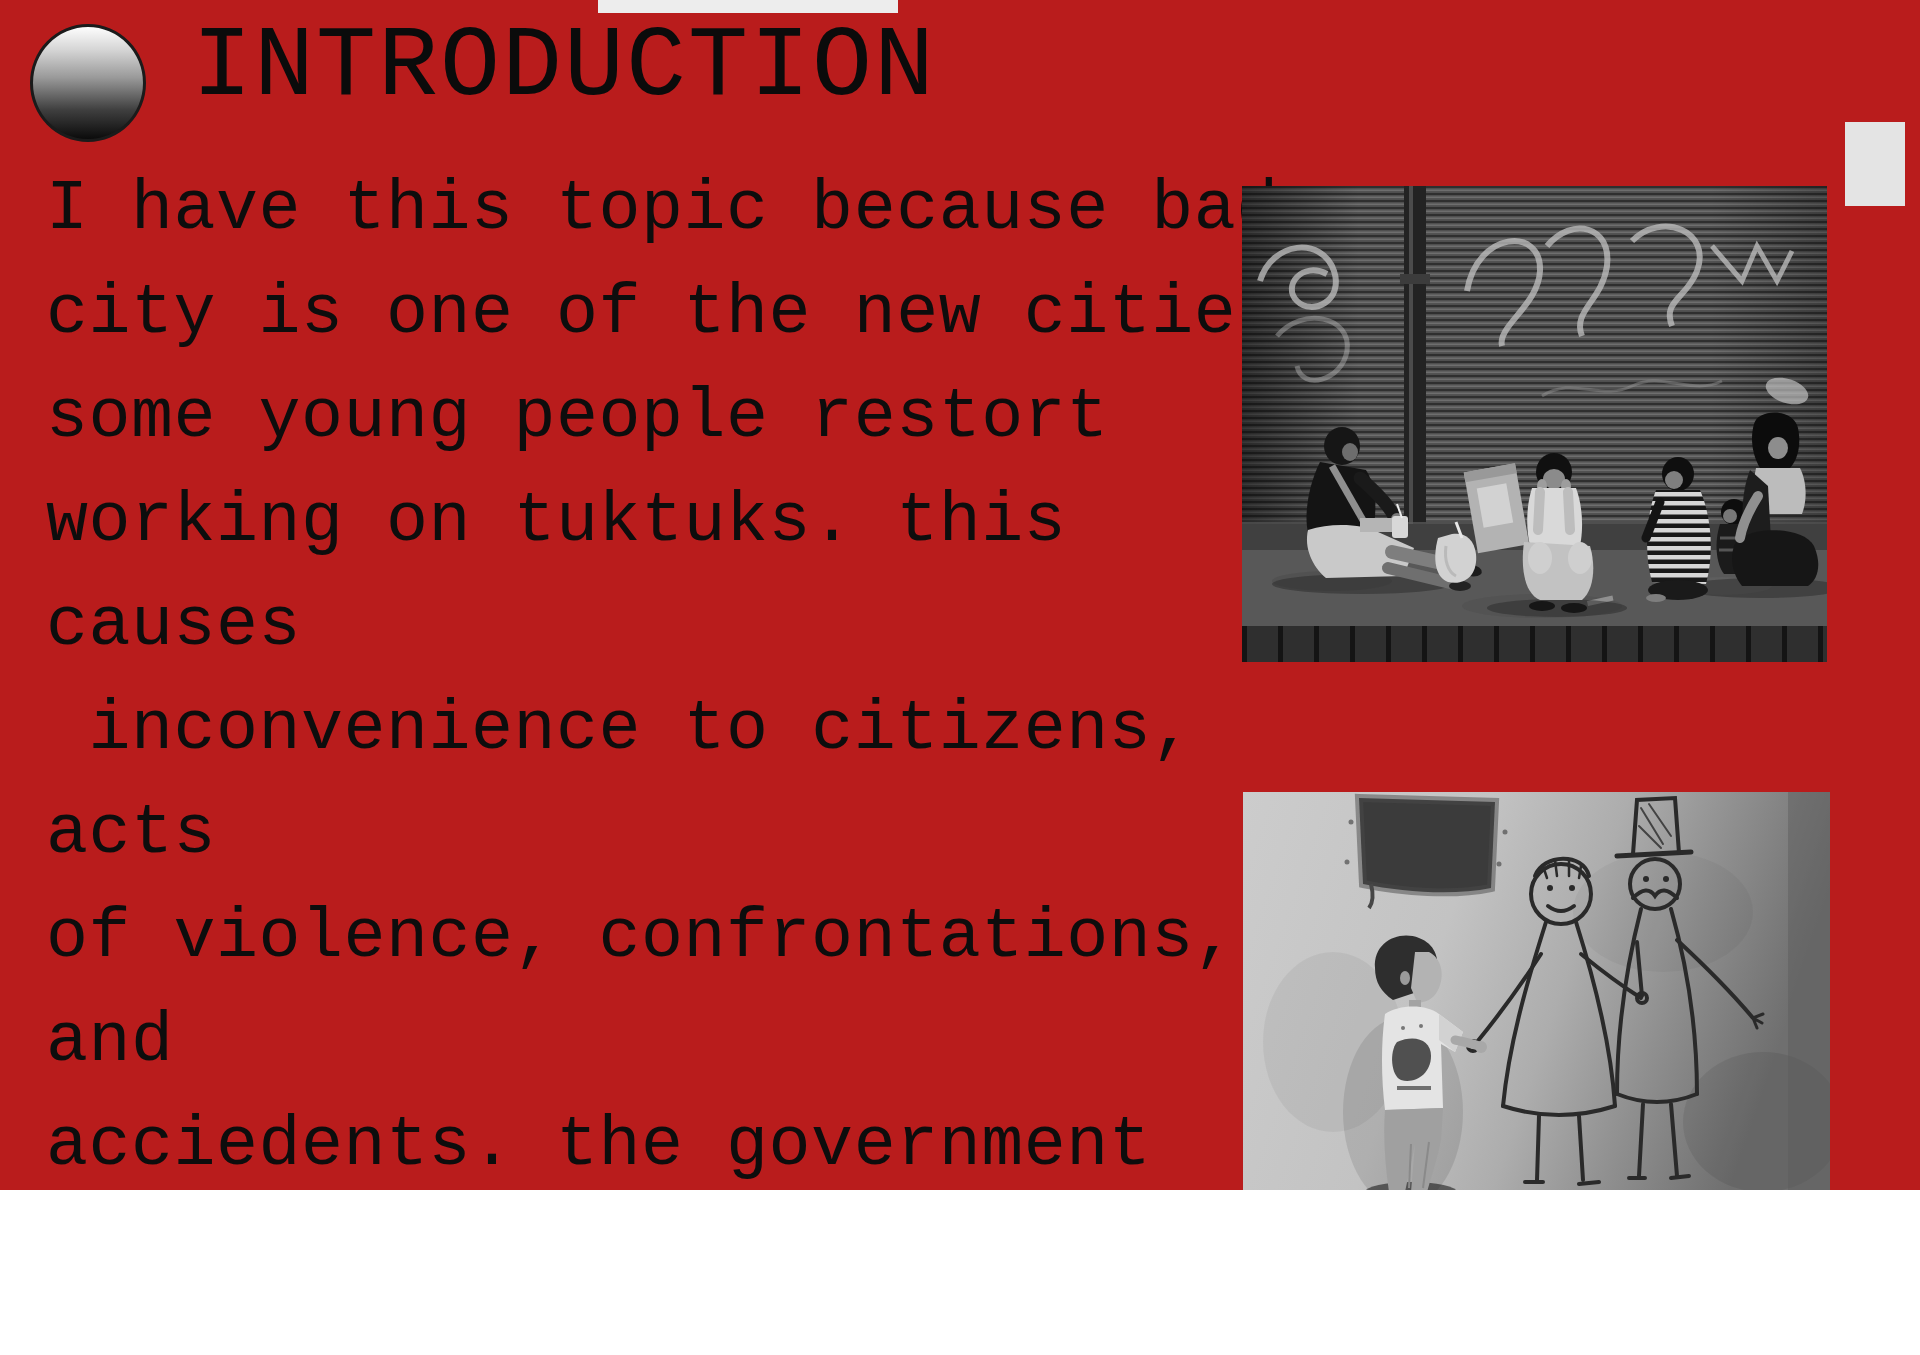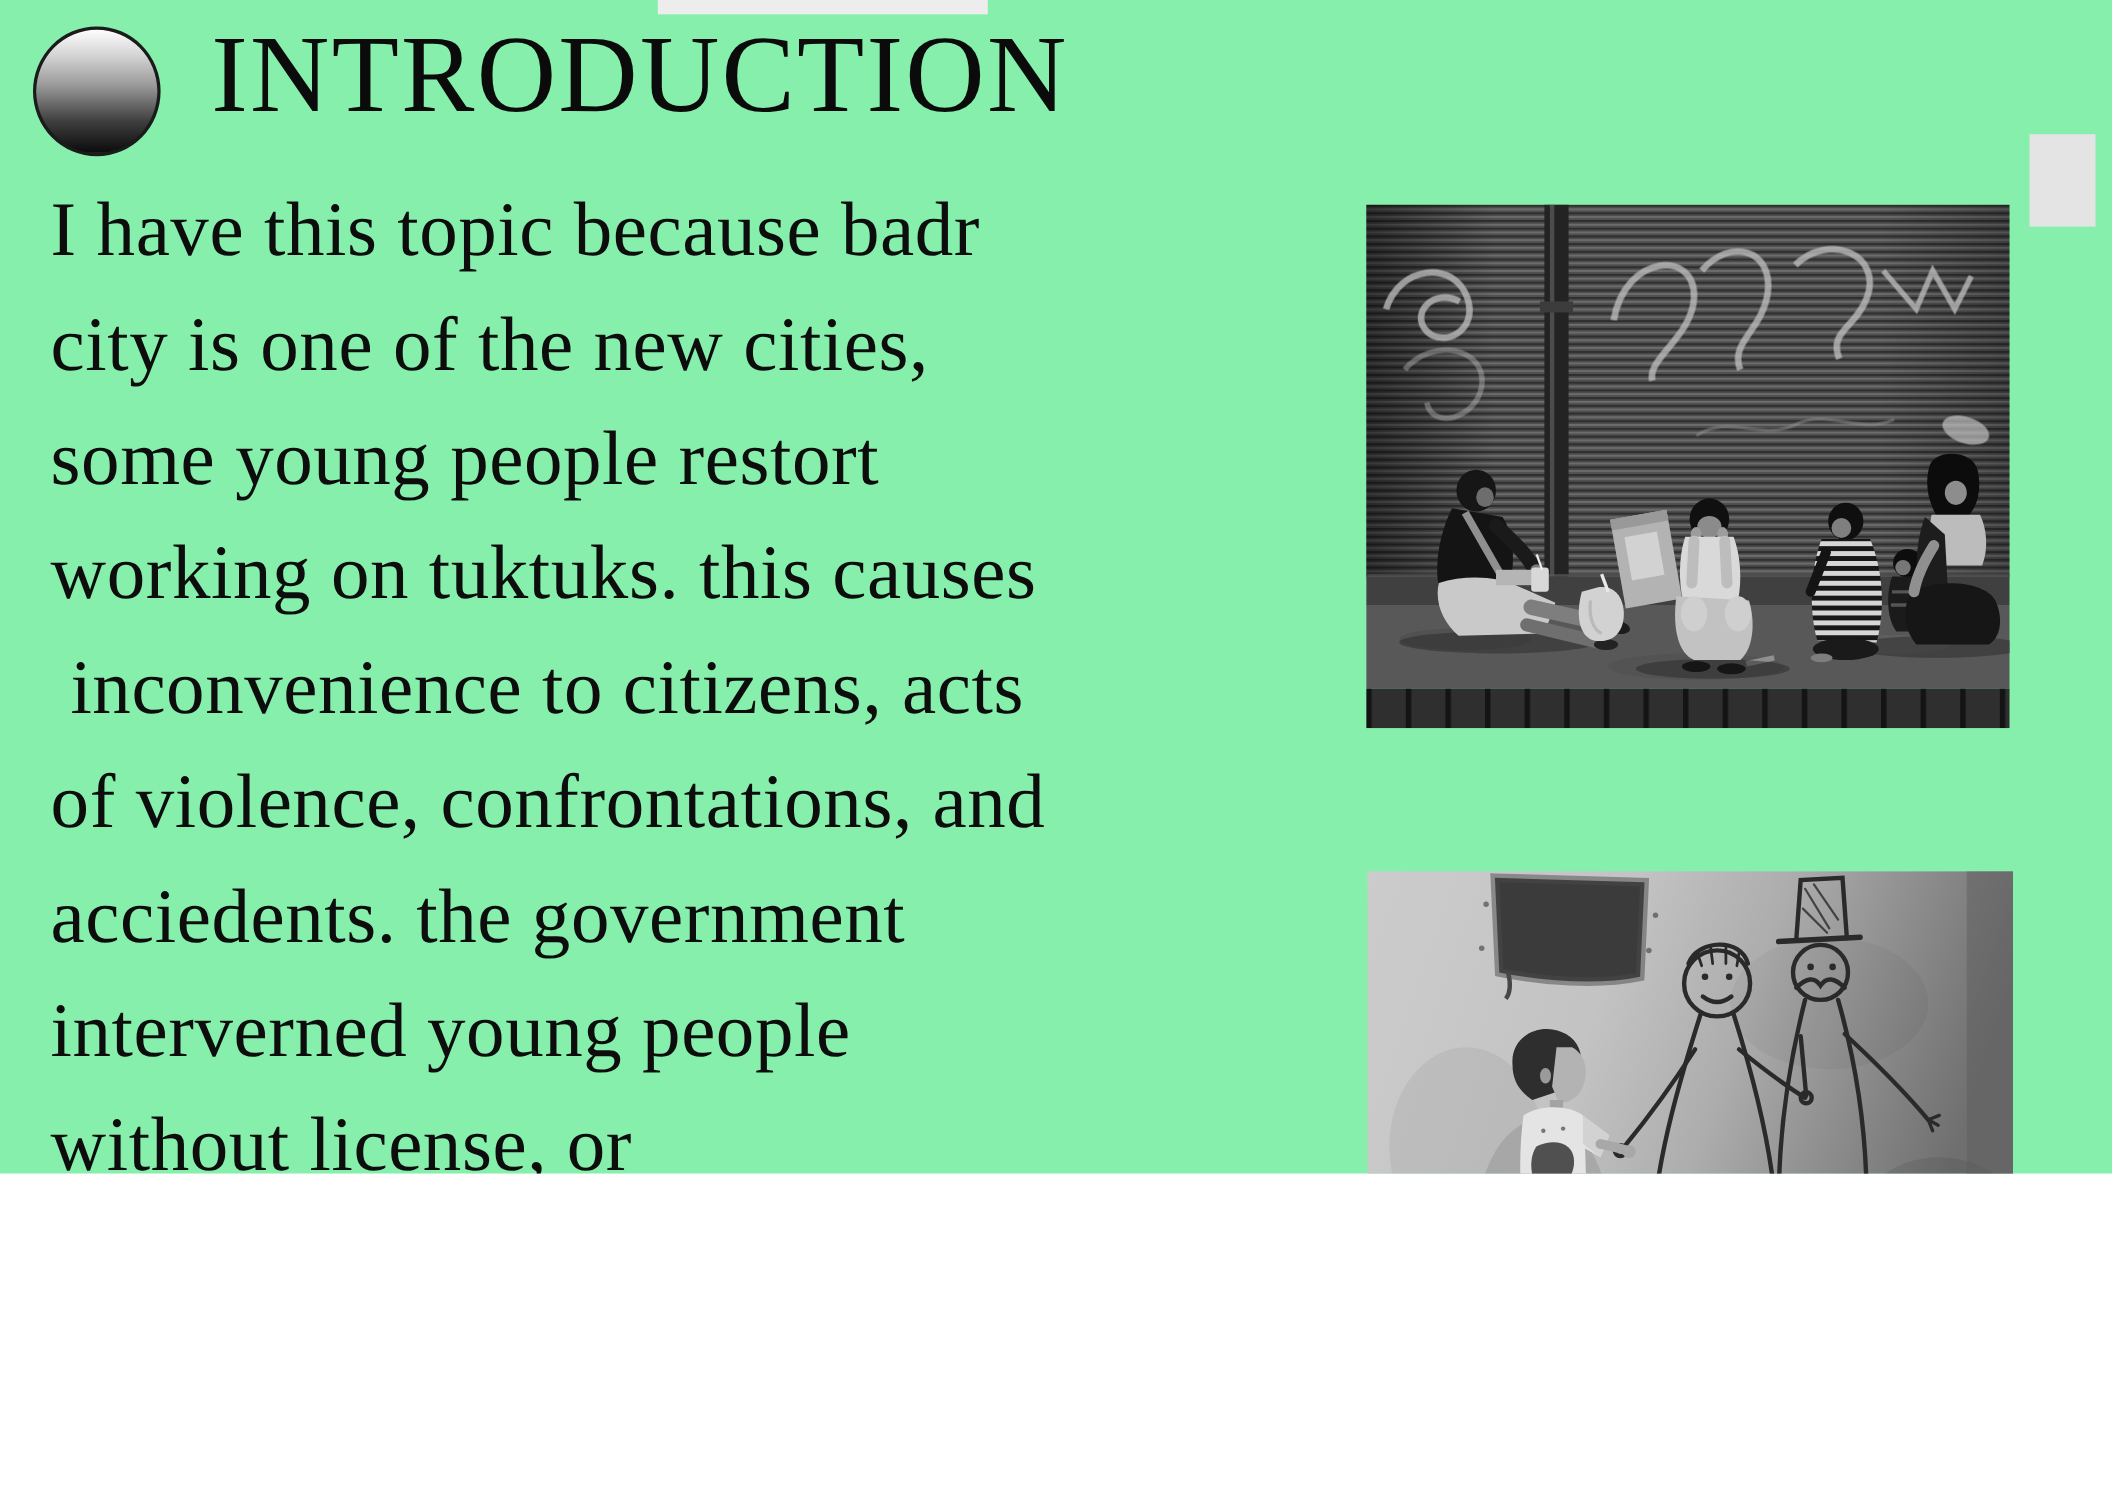--- a/index.html
+++ b/index.html
@@ -1,18 +1,18 @@
 <!DOCTYPE html>
 <html><head>
 <meta charset="utf-8">
 <style>
   html,body{margin:0;padding:0;background:#ffffff;}
   .slide{
-    position:relative;width:1920px;height:1067px;background:#86efac;
-    overflow:hidden;font-family:Liberation Serif, serif;
+    position:relative;width:1920px;height:1190px;background:#b91c1c;
+    overflow:hidden;font-family:Liberation Mono, monospace;
   }
   .bullet-sphere{
     position:absolute;left:30px;top:24px;width:116px;height:118px;border-radius:50%;
     background:linear-gradient(180deg,#fdfdfd 0%,#d6d6d6 20%,#9a9a9a 45%,#3f3f3f 74%,#0b0b0b 100%);
     border:3px solid #1b1b1b;box-sizing:border-box;
   }
   .slide-title{
     position:absolute;left:192px;top:8px;margin:0;
     font-size:100px;font-weight:normal;letter-spacing:2px;line-height:1.2;color:#0b0b0b;
   }

